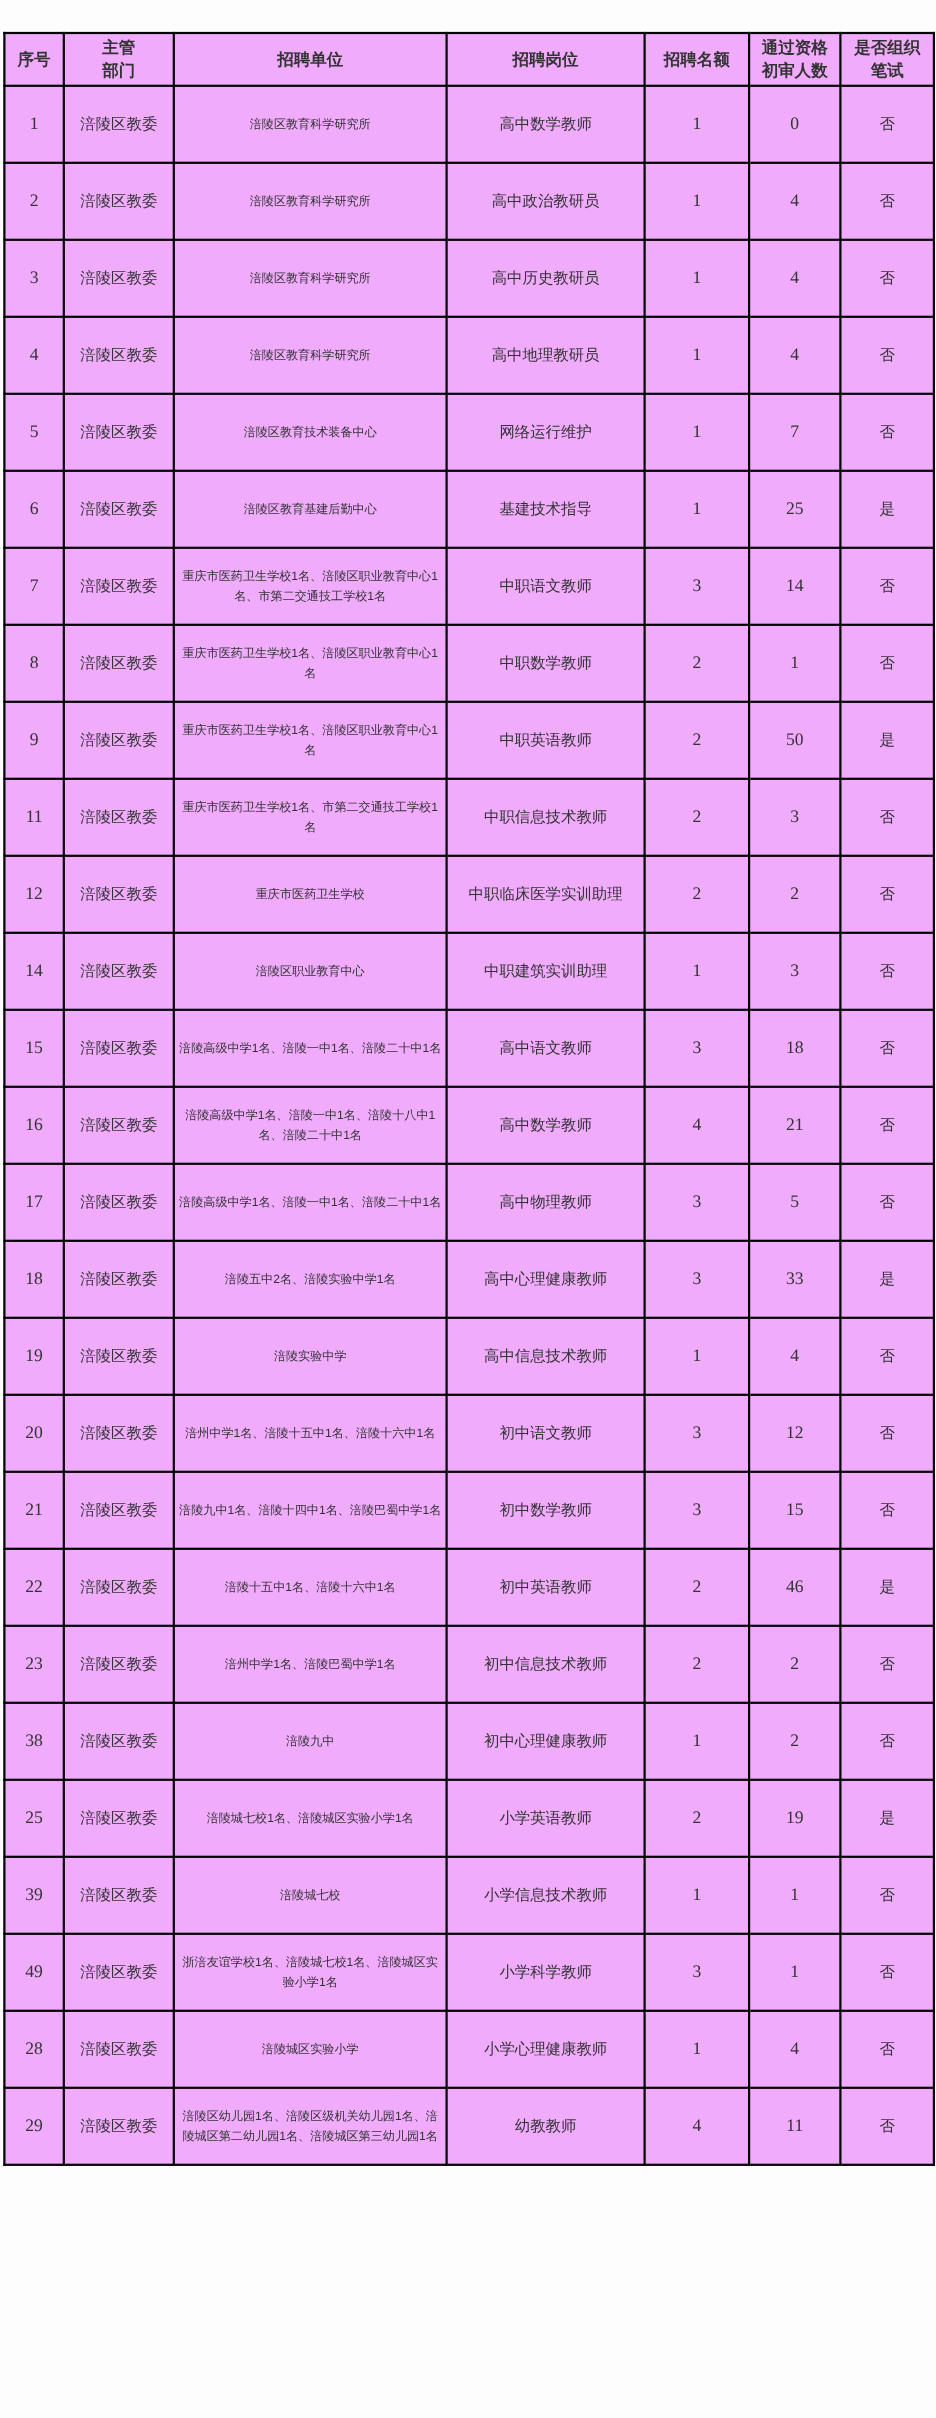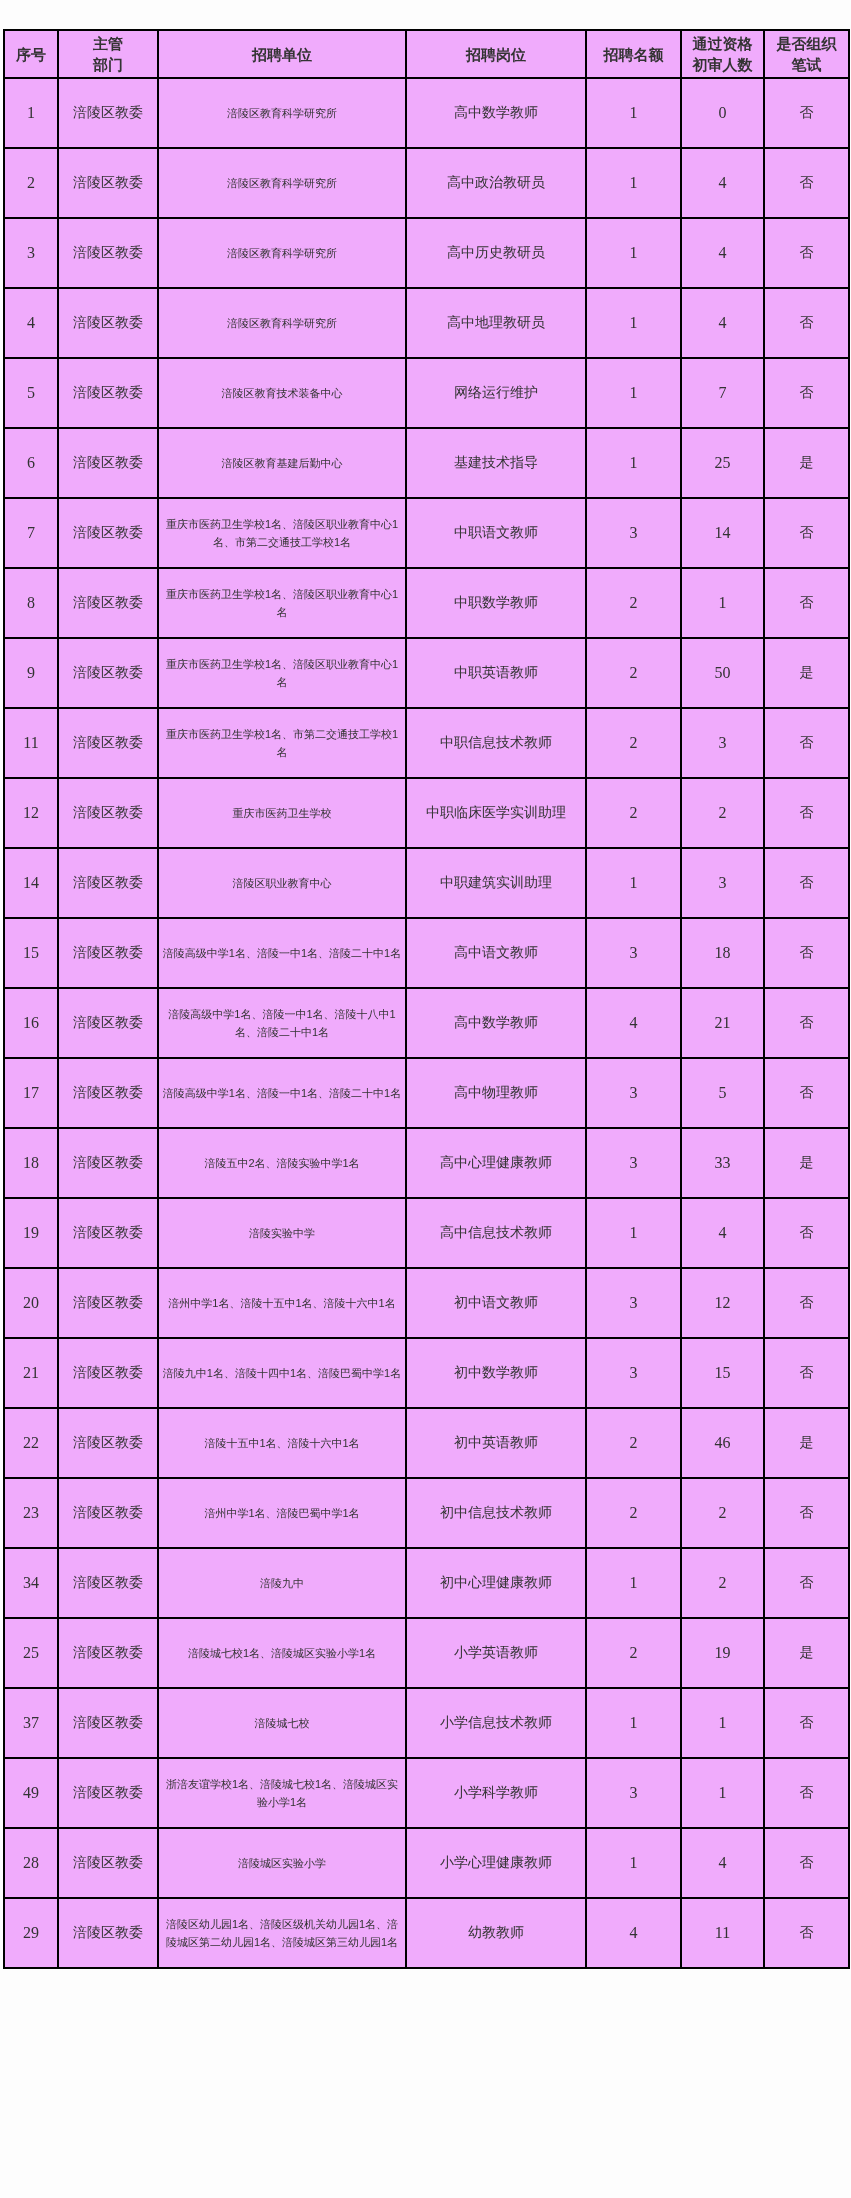--- a/index.html
+++ b/index.html
@@ -268,39 +268,39 @@
         <tr>
     <td class="c-no num">23</td>
     <td class="c-dept">涪陵区教委</td>
     <td class="c-unit">涪州中学1名、涪陵巴蜀中学1名</td>
     <td class="c-pos">初中信息技术教师</td>
     <td class="c-quota num">2</td>
     <td class="c-passed num">2</td>
     <td class="c-written">否</td>
   </tr>
         <tr>
-    <td class="c-no num">34</td>
+    <td class="c-no num">38</td>
     <td class="c-dept">涪陵区教委</td>
     <td class="c-unit">涪陵九中</td>
     <td class="c-pos">初中心理健康教师</td>
     <td class="c-quota num">1</td>
     <td class="c-passed num">2</td>
     <td class="c-written">否</td>
   </tr>
         <tr>
     <td class="c-no num">25</td>
     <td class="c-dept">涪陵区教委</td>
     <td class="c-unit">涪陵城七校1名、涪陵城区实验小学1名</td>
     <td class="c-pos">小学英语教师</td>
     <td class="c-quota num">2</td>
     <td class="c-passed num">19</td>
     <td class="c-written">是</td>
   </tr>
         <tr>
-    <td class="c-no num">37</td>
+    <td class="c-no num">39</td>
     <td class="c-dept">涪陵区教委</td>
     <td class="c-unit">涪陵城七校</td>
     <td class="c-pos">小学信息技术教师</td>
     <td class="c-quota num">1</td>
     <td class="c-passed num">1</td>
     <td class="c-written">否</td>
   </tr>
         <tr>
     <td class="c-no num">49</td>
     <td class="c-dept">涪陵区教委</td>

